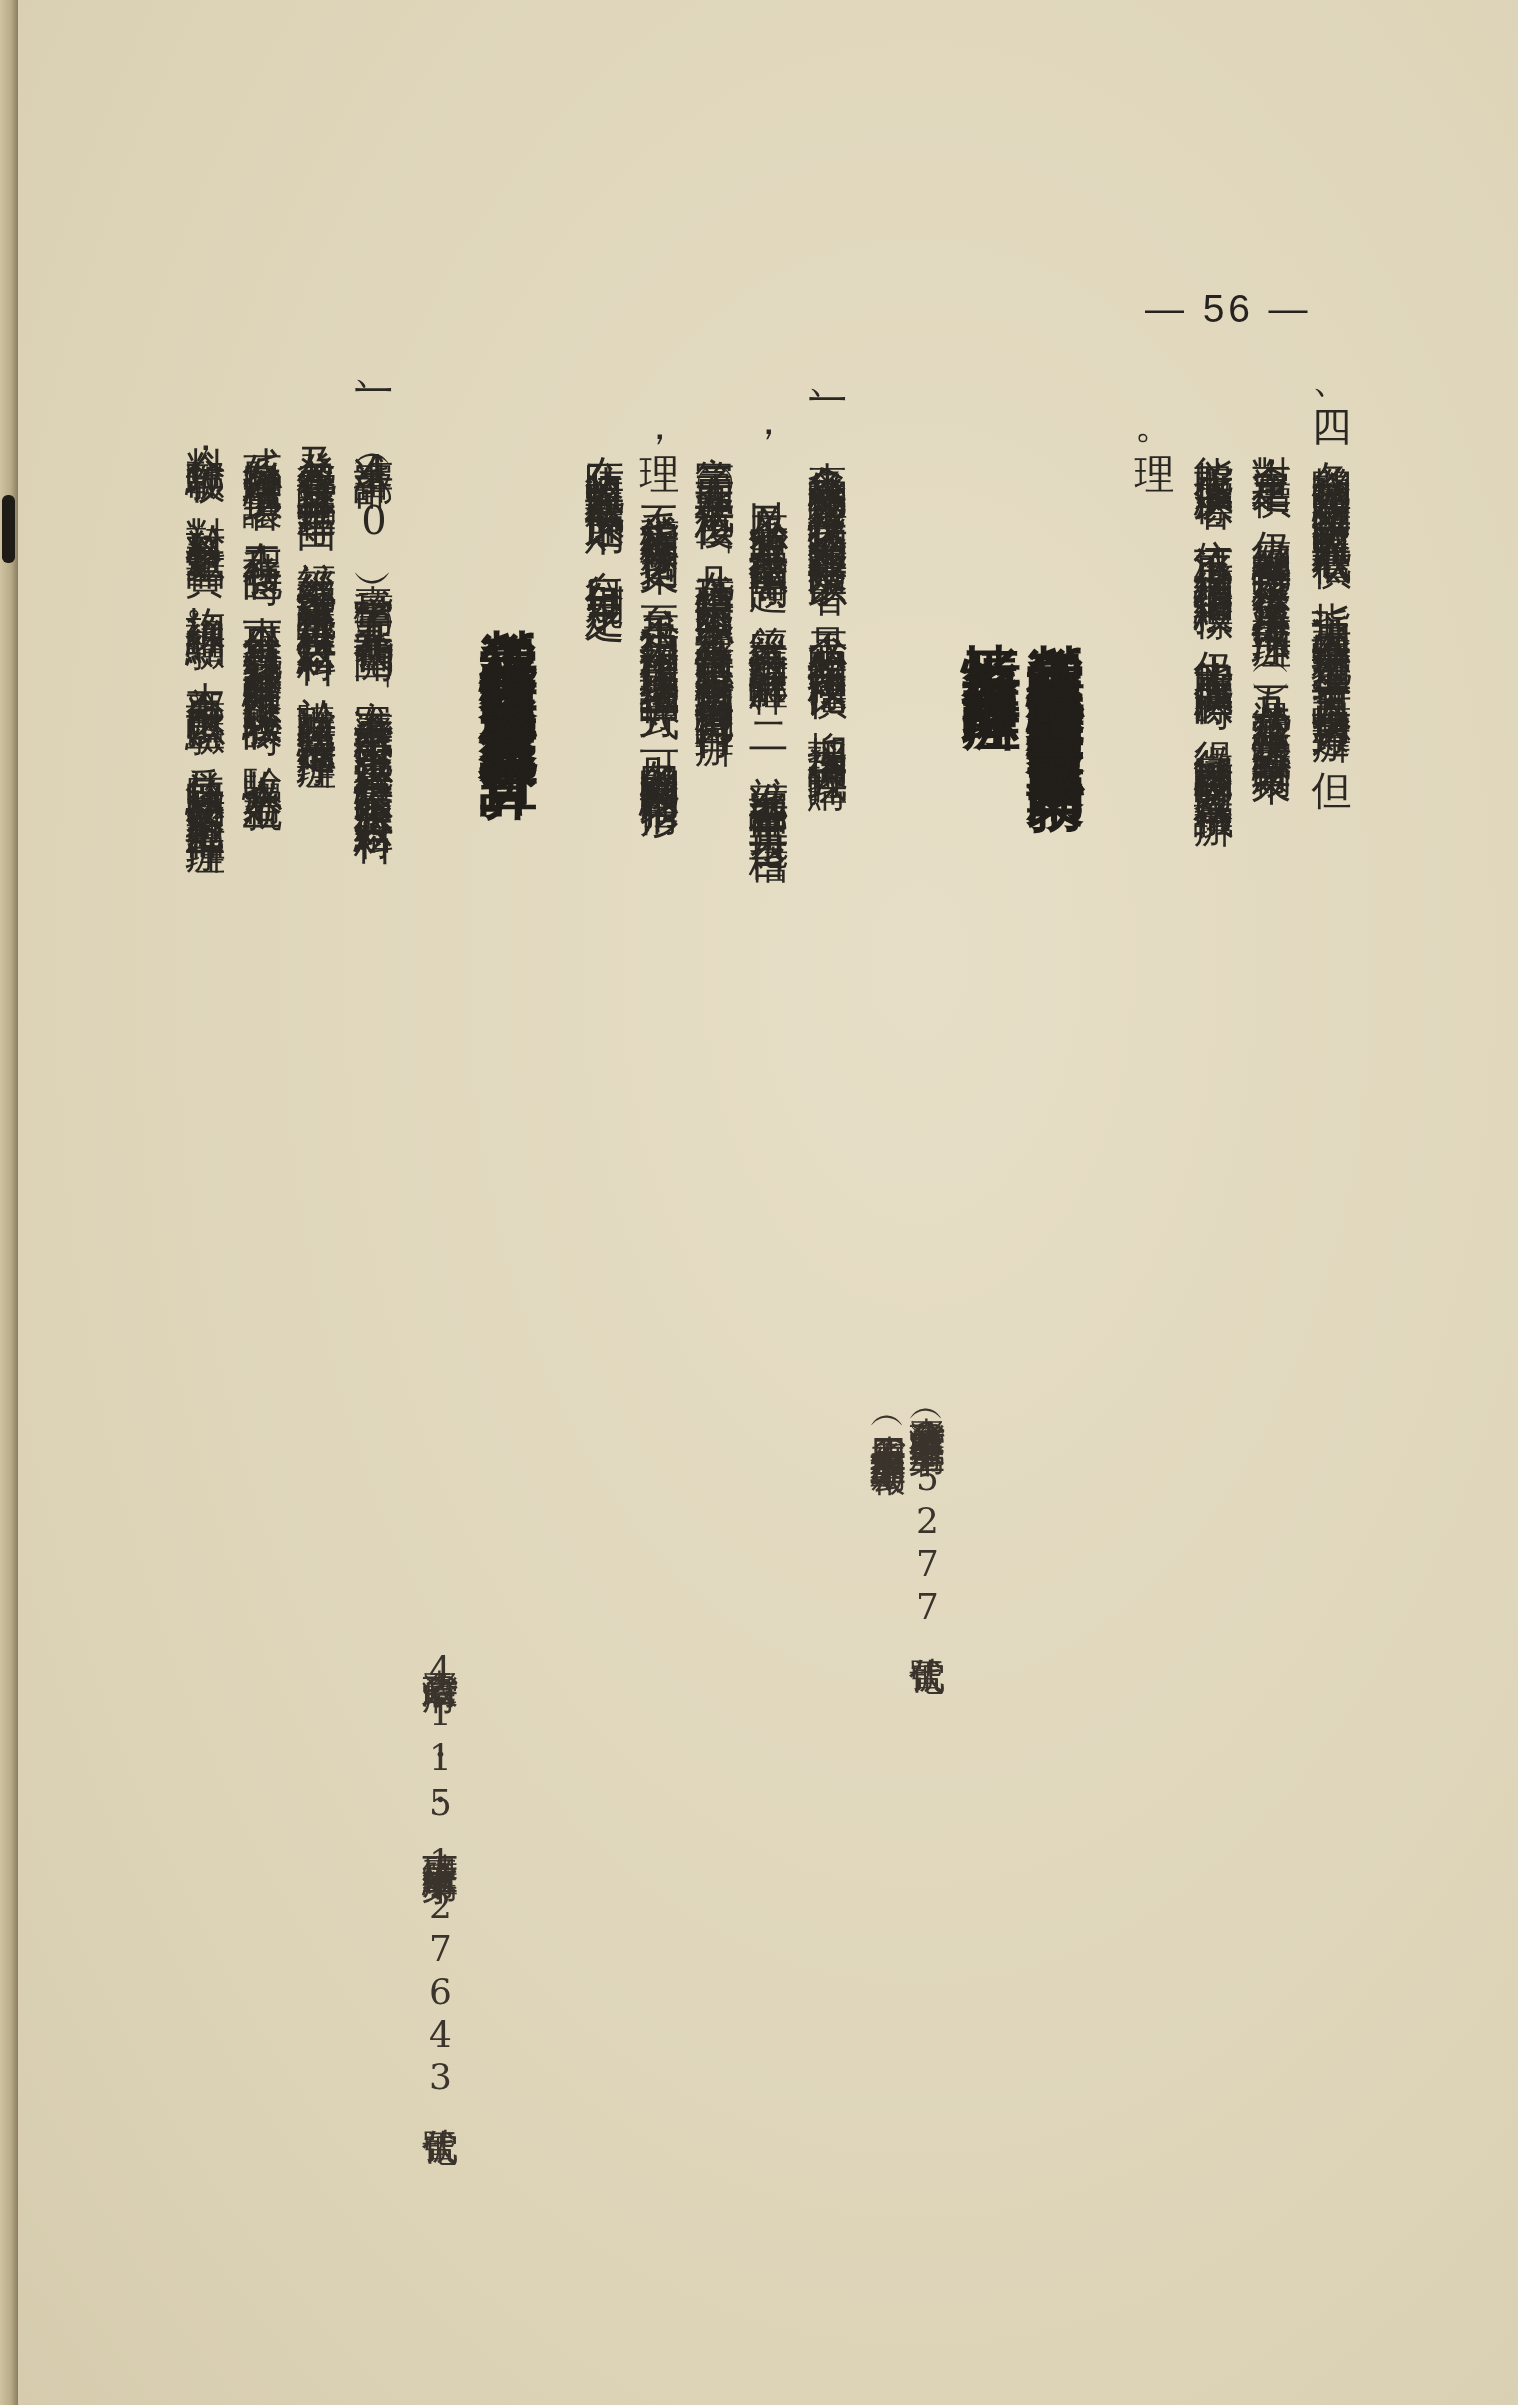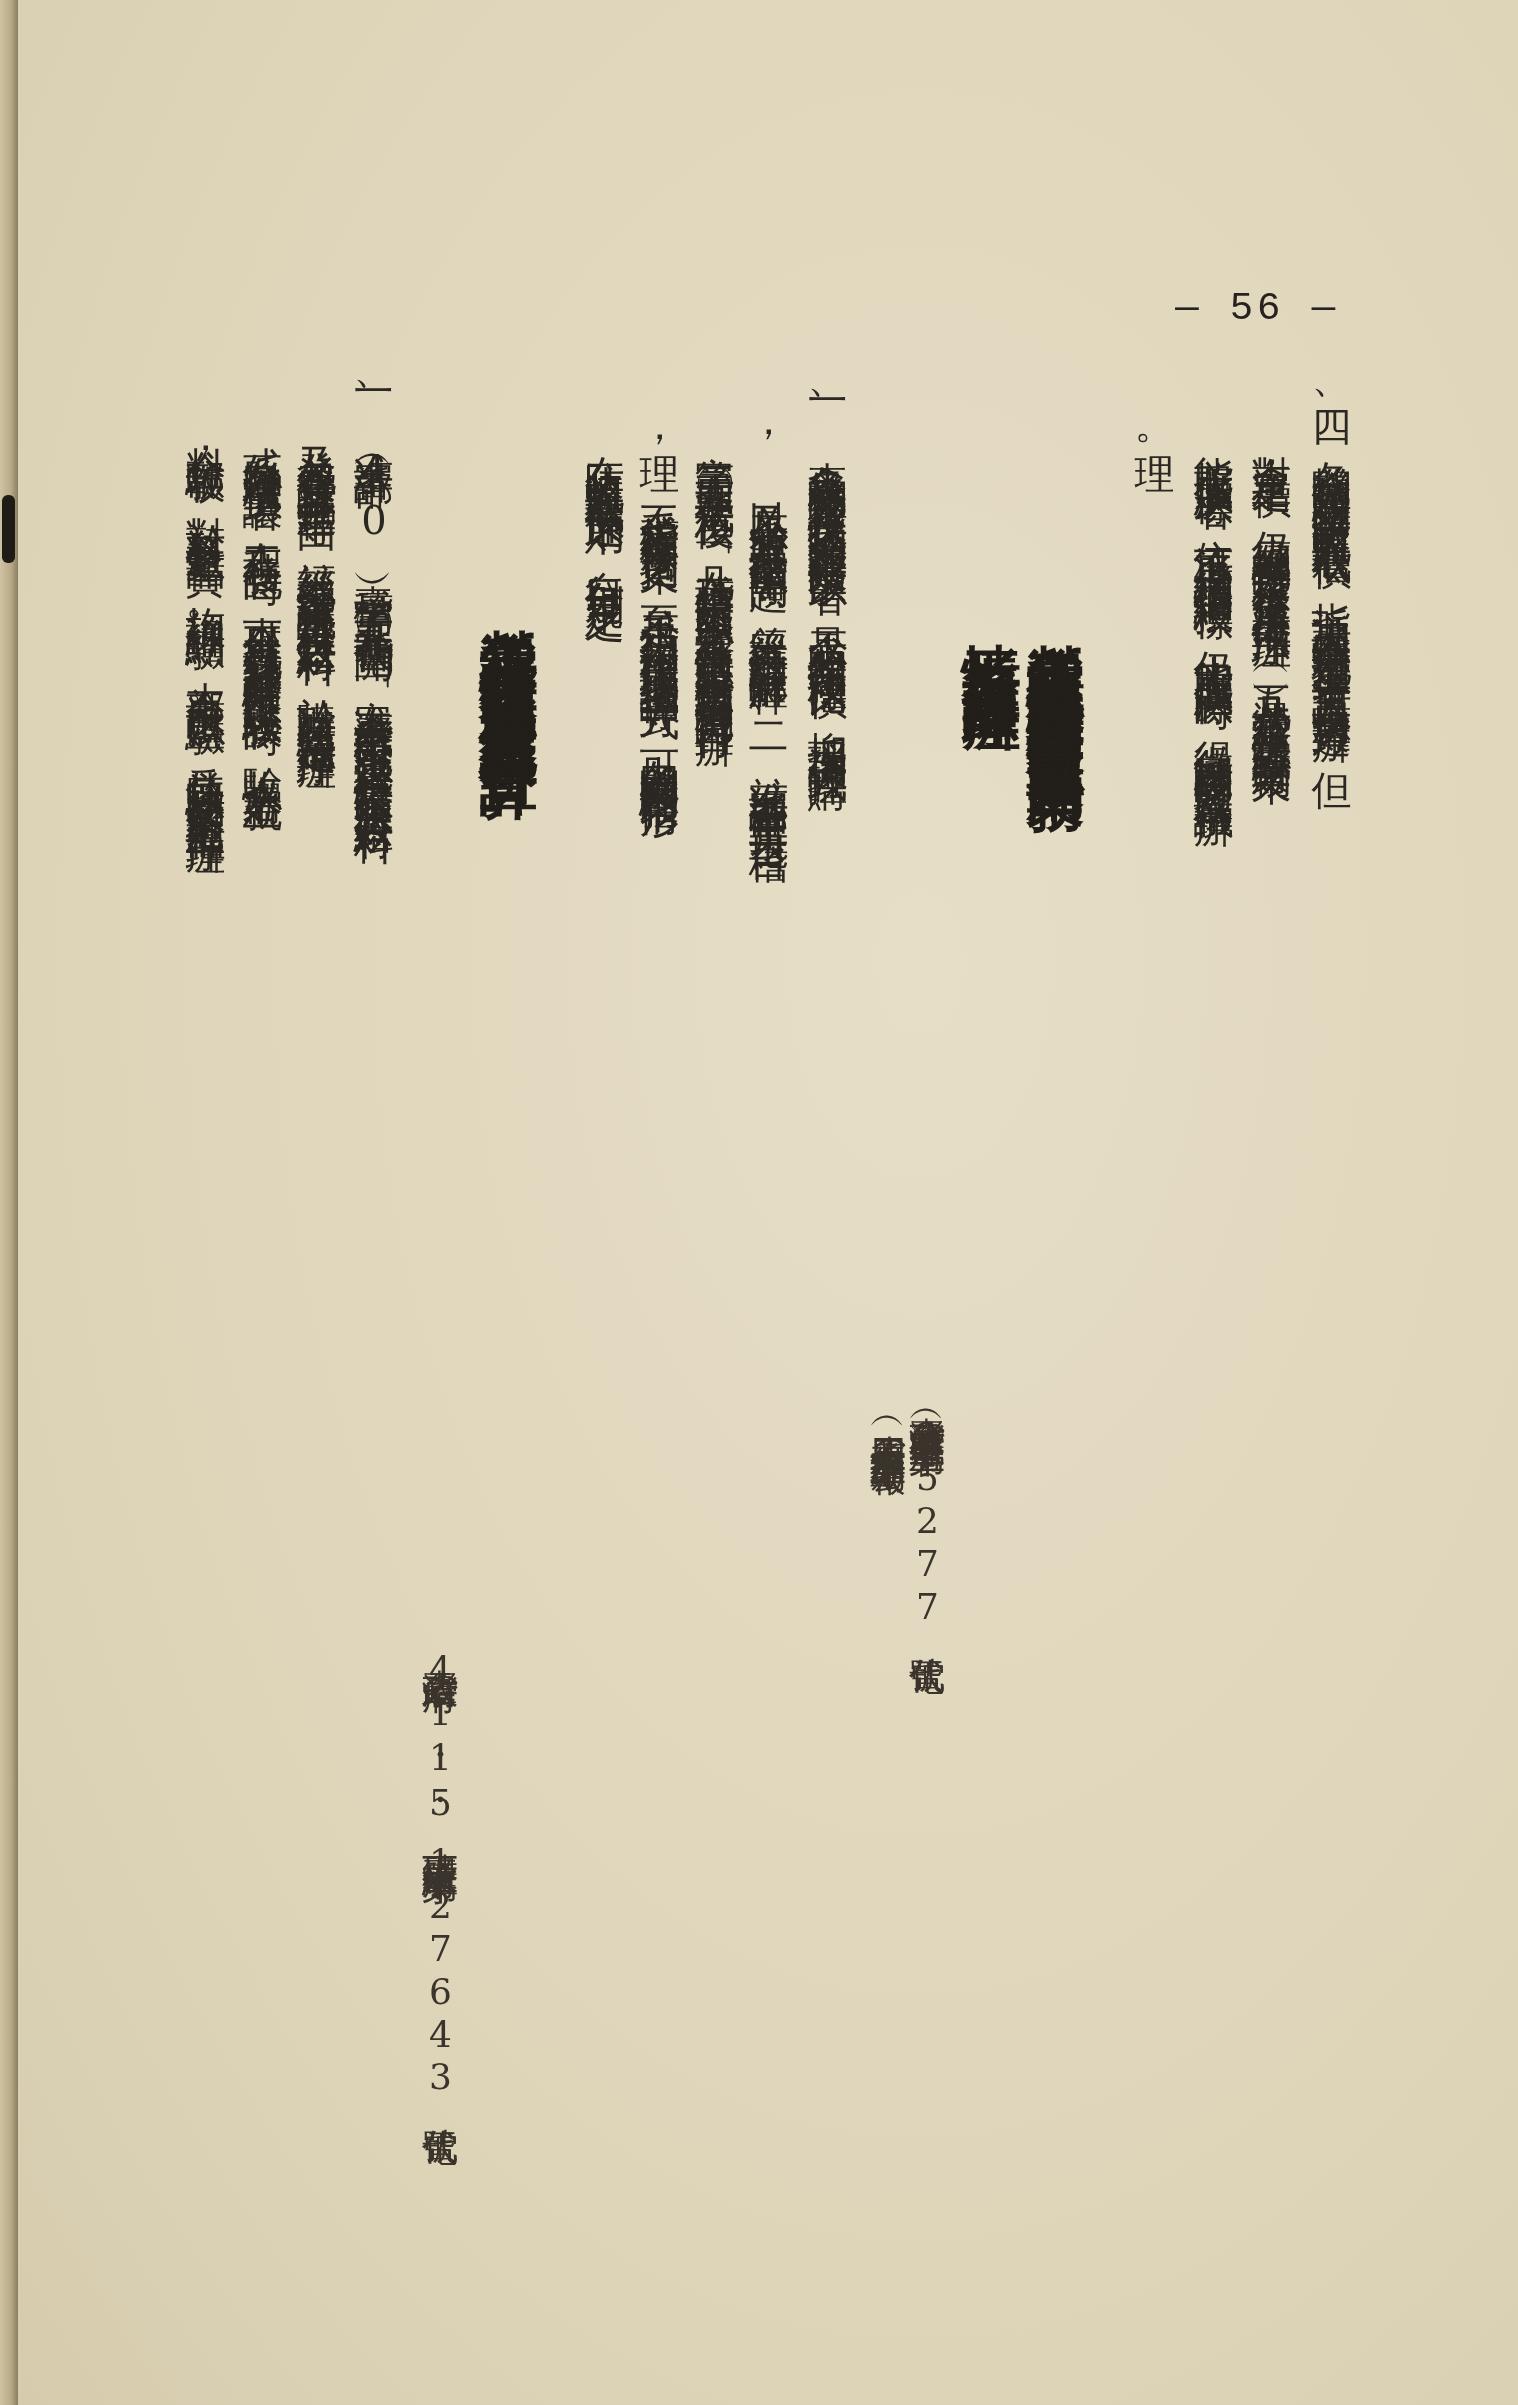--- a/index.html
+++ b/index.html
@@ -15,22 +15,22 @@
   }
   .spine {
     position: absolute; left: 0; top: 0; width: 17.5px; height: 2406px;
     background: linear-gradient(to right, #cfc3a3 0%, #b9ab88 60%, #8a7d62 100%);
   }
   .spine-mark {
     position: absolute; left: 1.9px; top: 495px; width: 13.6px; height: 68px;
     border-radius: 5.8px; background: #1f1b17;
   }
   .page-num {
-    position: absolute; left: 1145px; top: 287px; width: 194px; text-align: right;
-    font-family: Liberation Mono, monospace; font-size: 39px; letter-spacing: 3.9px;
+    position: absolute; left: 1145px; top: 287px; width: 194px; text-align: left;
+    font-family: Liberation Sans, sans-serif; font-size: 39px; letter-spacing: 3.9px;
     color: #262220;
   }
   .col {
     position: absolute; writing-mode: vertical-rl; text-orientation: upright;
     white-space: nowrap; line-height: 1;
   }
   .body-col { font-size: 40px; letter-spacing: 5px; }
   .title-col { font-size: 58px; letter-spacing: 5.8px; font-weight: bold; color: #221e1a; }
   .src-col { font-size: 36px; letter-spacing: 1.9px; color: #3a342d; }
 </style>

